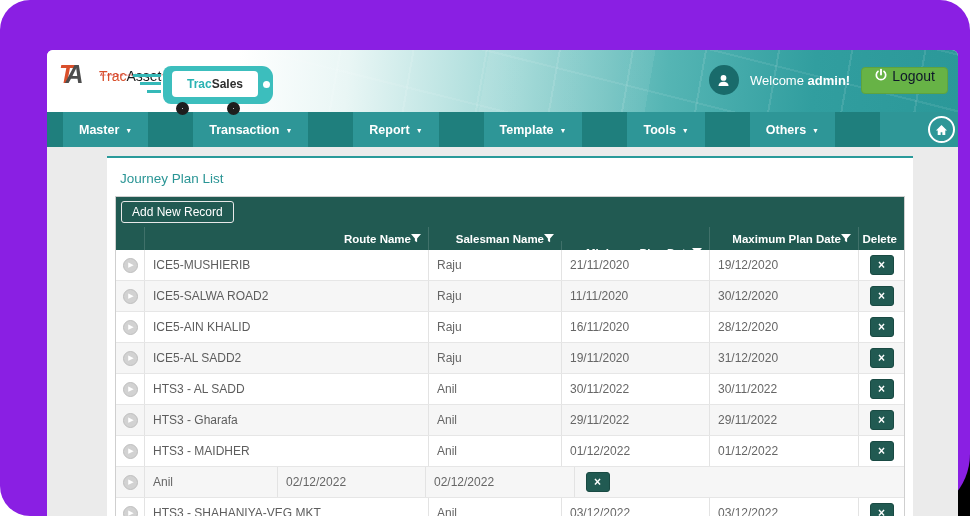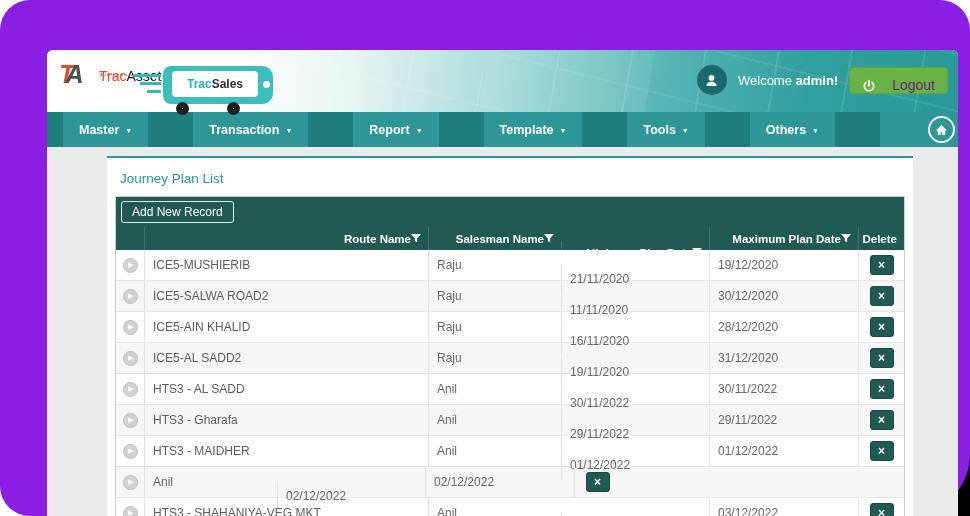--- a/index.html
+++ b/index.html
@@ -43,23 +43,23 @@
   .wheel.w1 { left: 13px; } .wheel.w2 { left: 64px; }
   .speed-lines { position: absolute; left: -30px; top: 8px; width: 28px; }
   .speed-lines span { display: block; height: 3px; background: #35b9b8; margin-bottom: 5px; margin-left: auto; }
   .speed-lines .s1 { width: 28px; } .speed-lines .s2 { width: 21px; } .speed-lines .s3 { width: 14px; }
 
   .user-area { position: absolute; right: 10px; top: 15px; display: flex; align-items: center; gap: 11px; z-index: 2; }
   .avatar { width: 30px; height: 30px; border-radius: 50%; background: #196b6b;
             display: flex; align-items: center; justify-content: center; }
   .welcome { color: #ffffff; font-size: 13px; }
   .welcome b { font-weight: bold; }
-  .logout-btn { display: flex; align-items: flex-end; gap: 16px; height: 27px; padding: 0 12px;
+  .logout-btn { display: flex; align-items: flex-start; gap: 4px; height: 27px; padding: 0 12px;
                 background: #67b346; border: 1px solid #5ea33f; border-radius: 4px;
-                color: #701a75; font-size: 14px; font-family: inherit; cursor: pointer; }
+                color: #0f172a; font-size: 14px; font-family: inherit; cursor: pointer; }
 
   
   .nav-bar { position: relative; height: 35px; background: #1f7f7d; display: flex; padding-left: 16px; gap: 43px; }
   .nav-item { display: flex; align-items: center; gap: 6px; padding: 0 16px; margin-right: 2px;
               background: #2e9697; color: #fff; font-size: 12.5px; font-weight: bold; cursor: pointer; }
   .nav-caret { font-size: 7px; line-height: 1; padding-top: 1px; }
   .nav-fill { flex: 1; background: #2e9697; display: flex; align-items: center;
               justify-content: flex-end; padding-right: 3px; }
   .home-btn { width: 27px; height: 27px; border-radius: 50%; border: 2px solid #ffffff;
               background: transparent; display: flex; align-items: center; justify-content: center; cursor: pointer; }
@@ -78,21 +78,21 @@
   .thead { display: flex; background: #215a52; height: 23px; align-items: center;
            color: #fff; font-size: 11.5px; font-weight: bold; }
   .th { display: flex; align-items: center; justify-content: flex-end;
         padding: 0 7px 0 8px; height: 100%; border-left: 1px solid rgba(255,255,255,.14); }
   .th.c0 { border-left: none; }
   .filter-btn { background: none; border: none; padding: 0; cursor: pointer; display: flex; align-items: center; }
 
   .c0 { width: 28px; } .c1 { width: 284px; } .c2 { width: 133px; }
   .c3 { width: 148px; margin-top: 28px; } .c4 { width: 149px; } .c5 { width: 46px; }
 
-  .tr { display: flex; height: 31px; align-items: center; border-bottom: 1px solid #e6e6e6; background: #fff; }
+  .tr { display: flex; height: 31px; align-items: flex-end; border-bottom: 1px solid #e6e6e6; background: #fff; }
   .tr:nth-child(even) { background: #f6f6f6; }
   .td { height: 100%; display: flex; align-items: center; border-left: 1px solid #e3e3e3;
         font-size: 12px; color: #666; padding-left: 8px; overflow: hidden; white-space: nowrap; }
   .td.c0 { border-left: none; justify-content: center; padding-left: 0; }
   .td.c1 { color: #5d5d5d; }
   .td.c5 { justify-content: center; padding-left: 0; }
   .expand-icon { width: 15px; height: 15px; border-radius: 50%; background: #d2d2d2; border: 1px solid #bfbfbf;
                  color: #fff; font-size: 7px; display: flex; align-items: center; justify-content: center;
                  padding-left: 2px; cursor: pointer; }
   .del-btn { width: 24px; height: 20px; background: #215a52; border: 1px solid #194a43; border-radius: 3px;

